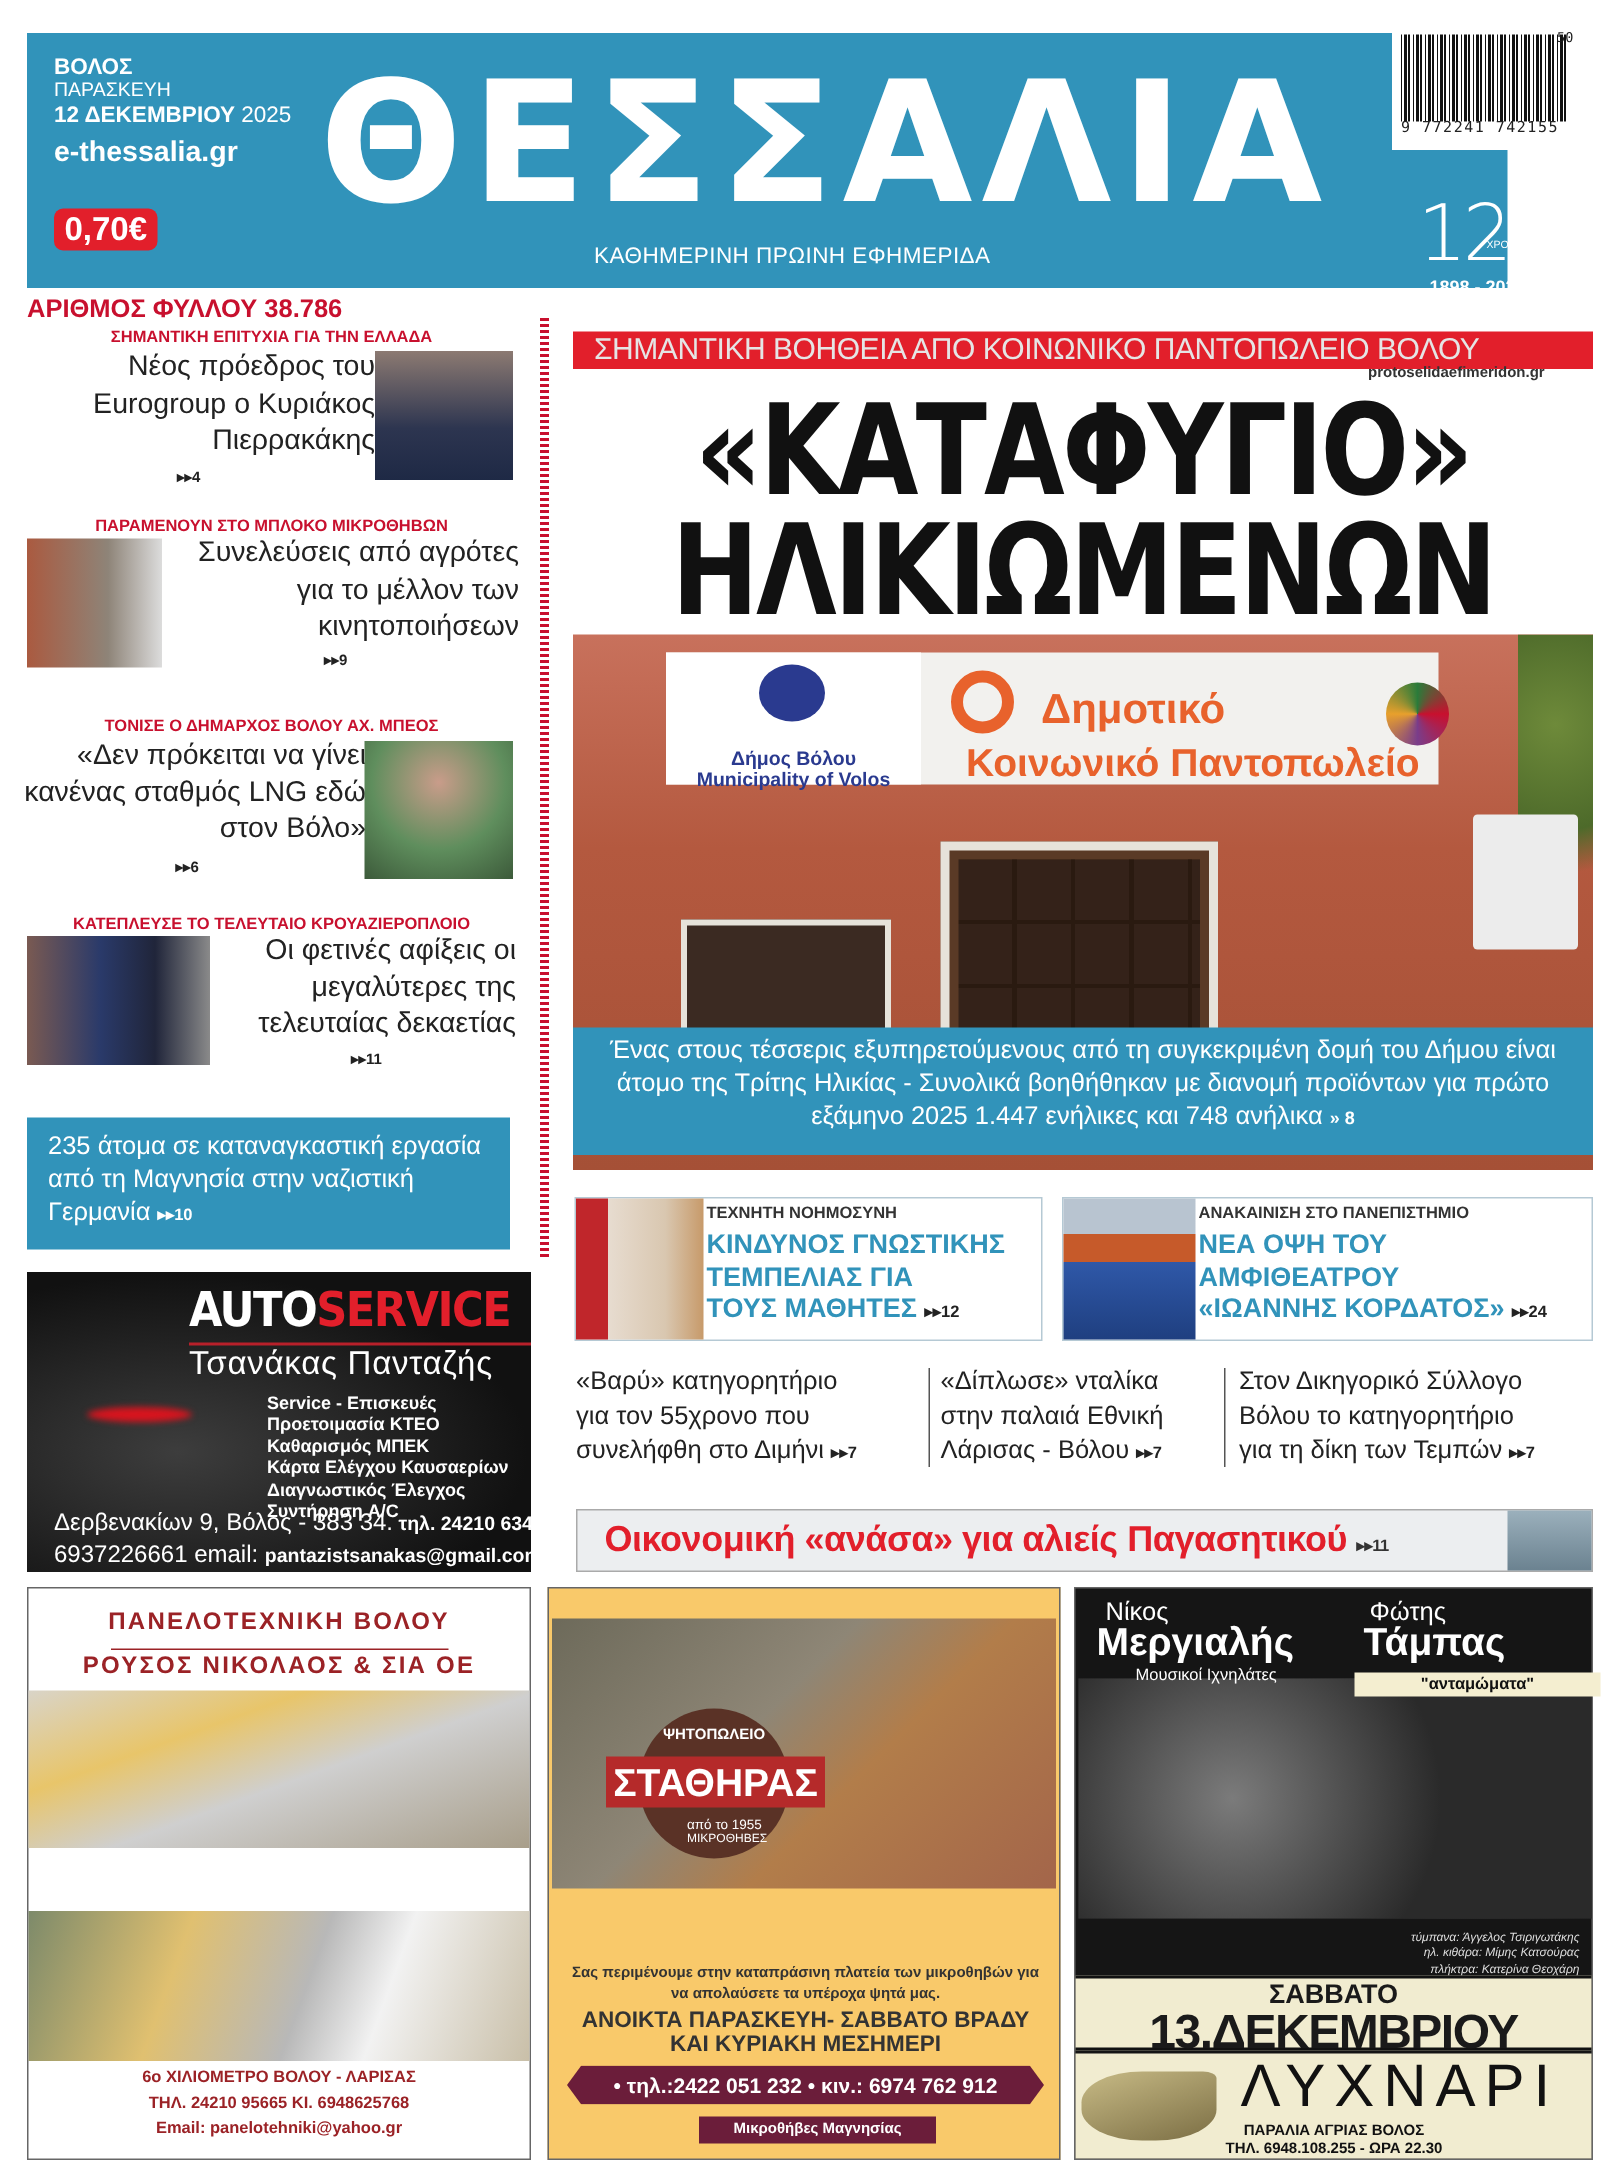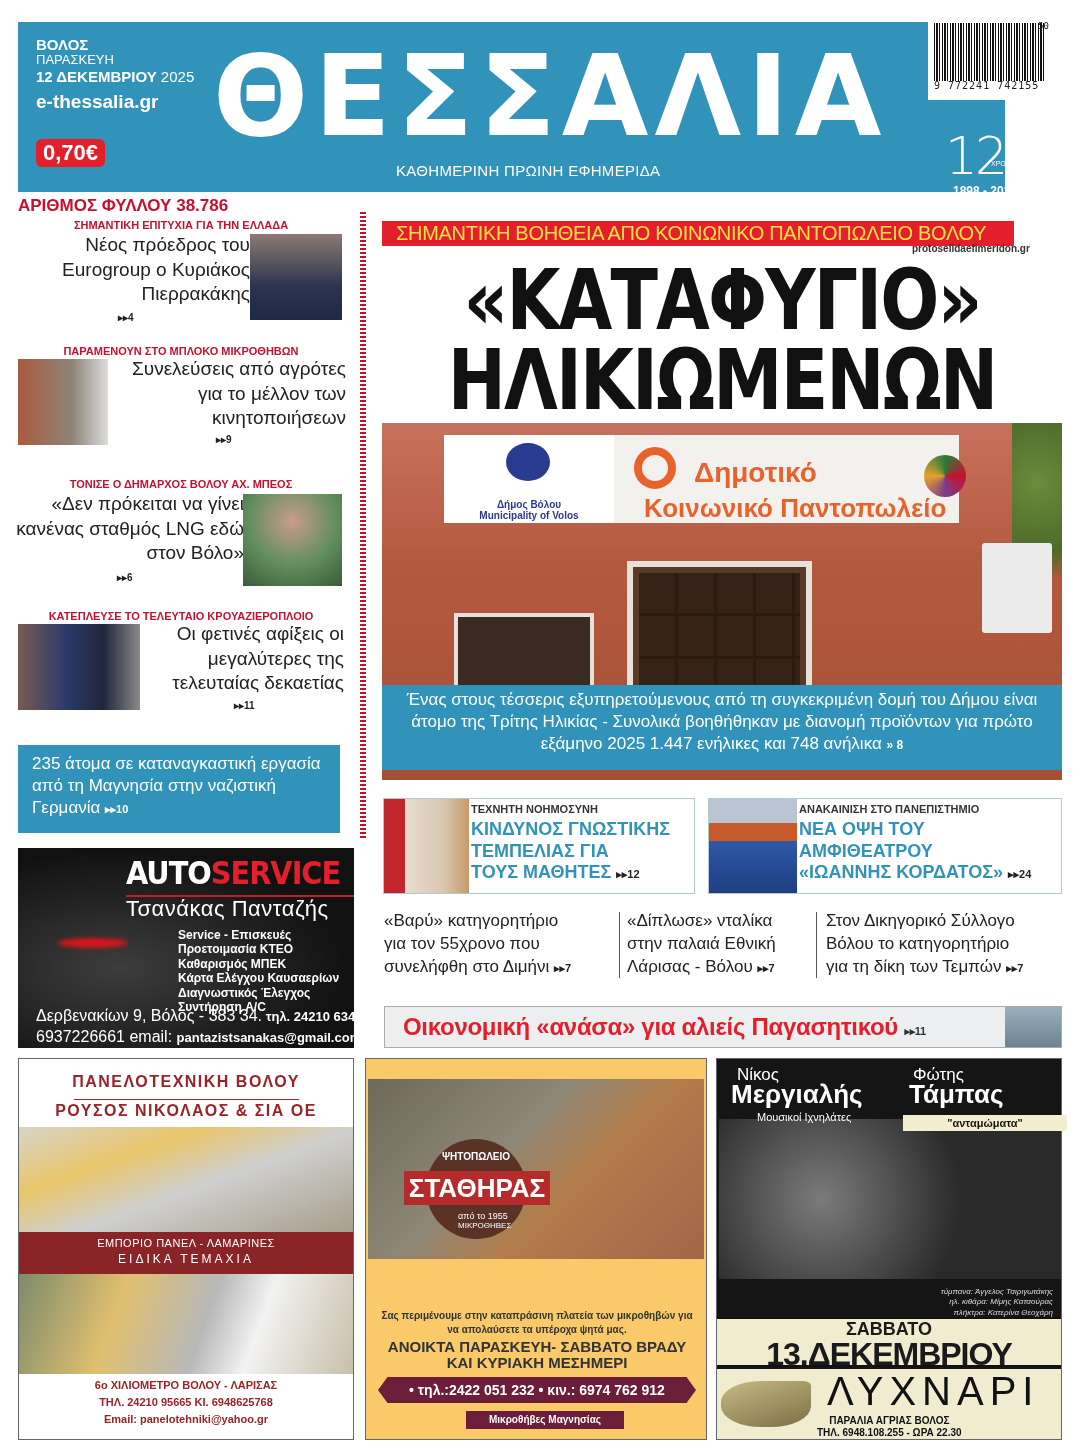--- a/index.html
+++ b/index.html
@@ -28,28 +28,28 @@
 
 #vdiv{left:360px;top:212px;width:6px;height:628px;background:repeating-linear-gradient(180deg,#c8102e 0 2px,#fff 2px 4px)}
 
 .kick{color:#c8102e;font-weight:bold;font-size:11px;text-align:center;position:absolute}
 .side-h{font-size:19px;line-height:1.3;text-align:right;position:absolute;color:#222}
 .pg{font-weight:bold;font-size:10px;position:absolute;color:#222}
 .ph{position:absolute}
 #blue-box{left:18px;top:745px;width:322px;height:88px;background:#3193ba;color:#fff;font-size:17px;line-height:1.3;padding:8px 14px}
 #blue-box b{font-size:11px}
 
-#sup{left:382px;top:221px;width:632px;height:25px;background:#e21f2b;color:#fde047;font-size:20px;line-height:25px;padding-left:14px;letter-spacing:-.3px;white-space:nowrap;overflow:hidden}
+#sup{left:382px;top:221px;width:680px;height:25px;background:#e21f2b;color:#e5e5e5;font-size:20px;line-height:25px;padding-left:14px;letter-spacing:-.3px;white-space:nowrap;overflow:hidden}
 #watermark{left:912px;top:243px;font-size:10px;font-weight:bold;color:#333}
 #head1,#head2{left:382px;width:680px;text-align:center;font:bold 84px "DejaVu Sans Condensed","DejaVu Sans",sans-serif;color:#111;line-height:1;letter-spacing:-2px;transform:scaleX(.92)}
 #head1{top:258px}
 #head2{top:338px}
 #photo{left:382px;top:423px;width:680px;height:357px;overflow:hidden;background:linear-gradient(180deg,#c8715c 0%,#b4593f 40%,#a55036 100%)}
 #sign{left:62px;top:12px;width:515px;height:88px;background:#f2f1ee}
-#sign-blue{left:0;top:0;width:170px;height:88px;background:#fff;color:#2a3a8f;font-weight:bold;font-size:10px;text-align:center;padding-top:64px;line-height:1.1}
+#sign-blue{left:0;top:0;width:170px;height:88px;background:#fff;color:#2a3a8f;font-weight:bold;font-size:13px;text-align:center;padding-top:64px;line-height:1.1}
 #ship{left:62px;top:8px;width:44px;height:38px;border-radius:50%;background:#2a3a8f}
 #sign-orange1{left:250px;top:22px;color:#e8622c;font-weight:bold;font-size:28px}
 #sign-orange2{left:200px;top:58px;color:#e8622c;font-weight:bold;font-size:26px;white-space:nowrap}
 #basket{left:190px;top:12px;width:42px;height:42px;border:8px solid #e8622c;border-radius:50%}
 #people{left:480px;top:20px;width:42px;height:42px;border-radius:50%;background:conic-gradient(#2b7b3a,#c8102e,#7a3d8a,#e8a02c,#2b7b3a)}
 #door{left:245px;top:138px;width:185px;height:180px;background:#5a3a26;border:6px solid #e6e2da}
 #door-grid{left:6px;top:6px;right:6px;bottom:6px;background:repeating-linear-gradient(90deg,transparent 0 36px,#2a1a10 36px 39px),repeating-linear-gradient(180deg,#342219 0 40px,#2a1a10 40px 43px)}
 #board{left:72px;top:190px;width:140px;height:120px;background:#3b2a22;border:4px solid #e6e2da}
 #ac{left:600px;top:120px;width:70px;height:90px;background:#ececec;border-radius:3px}
 #tree{left:630px;top:0;width:50px;height:200px;background:radial-gradient(circle at 50% 30%,#6e8a3a,#4d6a2a 50%,transparent 70%)}
@@ -258,24 +258,20 @@
     <div><span>Δερβενακίων 9, Βόλος</span><span> - 383 34.</span><span style="font-weight:bold;font-size:13px"> τηλ. 24210 63425,</span></div>
     <div><span>6937226661</span><span> email: </span><span style="font-weight:bold;font-size:13px">pantazistsanakas@gmail.com</span></div>
   </div>
 </div>
 
 <div id="panel" class="abs">
   <div class="pan-t" style="top:14px">ΠΑΝΕΛΟΤΕΧΝΙΚΗ ΒΟΛΟΥ</div>
   <div id="pan-line" class="abs"></div>
   <div class="pan-t" style="top:43px">ΡΟΥΣΟΣ ΝΙΚΟΛΑΟΣ &amp; ΣΙΑ ΟΕ</div>
   <div class="pan-img" style="top:68px;height:105px"></div>
-  <div id="pan-band" class="abs">
-    <div>ΕΜΠΟΡΙΟ ΠΑΝΕΛ - ΛΑΜΑΡΙΝΕΣ</div>
-    <div>ΕΙΔΙΚΑ ΤΕΜΑΧΙΑ</div>
-  </div>
   <div class="pan-img" style="top:215px;height:100px;background:linear-gradient(110deg,#7d8a6a,#e0c070 30%,#b8b8b8 55%,#f2f2f2 70%,#c9bfa8)"></div>
   <div id="pan-foot" class="abs">
     <div>6ο ΧΙΛΙΟΜΕΤΡΟ ΒΟΛΟΥ - ΛΑΡΙΣΑΣ</div>
     <div>ΤΗΛ. 24210 95665 ΚΙ. 6948625768</div>
     <div>Email: panelotehniki@yahoo.gr</div>
   </div>
 </div>
 
 <div id="stat" class="abs">
   <div id="stat-img" class="abs"></div>

